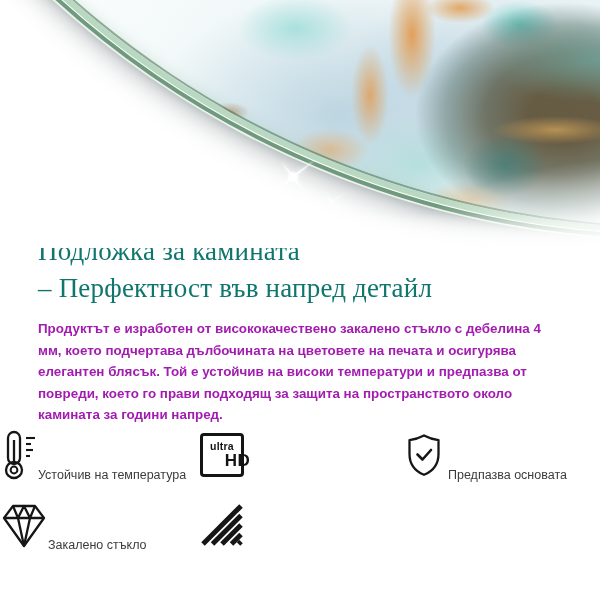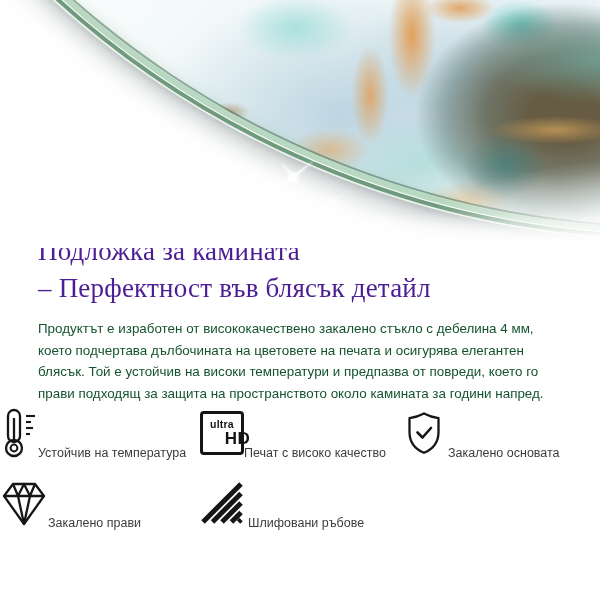--- a/index.html
+++ b/index.html
@@ -65,27 +65,27 @@
     position:absolute;width:12px;height:12px;left:-6px;top:-6px;border-radius:50%;
     background:radial-gradient(circle,#fff 0 30%,rgba(255,255,255,.6) 55%,transparent 75%);
   }
   .sparkle.small{left:332px;top:202px;opacity:.55;transform:scale(.6);}
 
   
   .content{padding:0 38px;}
   .page-title{
     margin:-15px 0 8px;
     font-family:"Liberation Serif","DejaVu Serif",serif;
-    font-weight:400;font-size:27px;line-height:37px;color:#4c1d95;
+    font-weight:400;font-size:27px;line-height:37px;color:#0f766e;
     letter-spacing:.2px;
   }
   .page-title span{display:block;}
   .intro{
     margin:11px 0 0;max-width:528px;
-    font-size:13.4px;line-height:21.6px;color:#14532d;
+    font-size:13.4px;line-height:21.6px;color:#a21caf;font-weight:bold;
   }
 
   
   .features{
     margin-top:2px;width:600px;
     display:grid;grid-template-columns:repeat(3,1fr);row-gap:16px;
   }
   .feature{display:flex;flex-direction:row;align-items:flex-end;}
   .icon-wrap{height:54px;display:flex;align-items:center;justify-content:center;}
   .feature-label{margin-top:4px;font-size:12.5px;line-height:14px;color:#3c3c3c;}
@@ -114,21 +114,21 @@
   <div class="sparkle small">
     <div class="ray1"></div>
       <div class="ray2"></div>
       <div class="core"></div>
   </div>
 </div>
 
 <div class="content">
   <h1 class="page-title">
     <span>Подложка за камината</span>
-    <span>– Перфектност във блясък детайл</span>
+    <span>– Перфектност във напред детайл</span>
   </h1>
   <p class="intro">Продуктът е изработен от висококачествено закалено стъкло с дебелина 4 мм, което подчертава дълбочината на цветовете на печата и осигурява елегантен блясък. Той е устойчив на високи температури и предпазва от повреди, което го прави подходящ за защита на пространството около камината за години напред.</p>
 </div>
 
 <div class="features">
 
   <div class="feature">
     <div class="icon-wrap">
       <svg class="ico" width="38" height="50" viewBox="0 0 38 50">
         <rect x="8" y="2" width="12" height="32" rx="6"></rect>
@@ -144,52 +144,50 @@
     <div class="feature-label">Устойчив на температура</div>
   </div>
 
   <div class="feature">
     <div class="icon-wrap">
       <div class="uhd-box">
         <span class="uhd-top">ultra</span>
         <span class="uhd-bottom">HD</span>
       </div>
     </div>
-    <div class="feature-label">Печат с високо качество</div>
   </div>
 
   <div class="feature">
     <div class="icon-wrap">
       <svg class="ico" width="48" height="48" viewBox="0 0 48 48" stroke-linejoin="round" stroke-width="2.5">
         <path d="M24,4.5 C28.7,7 34,8.6 38.5,9.2 L38.5,23 C38.5,33 32.6,40.3 24,43.8 C15.4,40.3 9.5,33 9.5,23 L9.5,9.2 C14,8.6 19.3,7 24,4.5 Z"></path>
         <path d="M17.5,23.5 L22.5,28.5 L31,19" stroke-linecap="round" stroke-width="2.6"></path>
       </svg>
     </div>
-    <div class="feature-label">Закалено основата</div>
+    <div class="feature-label">Предпазва основата</div>
   </div>
 
   <div class="feature">
     <div class="icon-wrap">
       <svg class="ico" width="48" height="46" viewBox="0 0 48 46" stroke-width="2.1" stroke-linejoin="round">
         <path d="M24,44 L4,16 L13,4 L35,4 L44,16 Z"></path>
         <line x1="4" y1="16" x2="44" y2="16"></line>
         <path d="M13,4 L18,16 L24,4 L30,16 L35,4"></path>
         <path d="M18,16 L24,44 M30,16 L24,44"></path>
       </svg>
     </div>
-    <div class="feature-label">Закалено прави</div>
+    <div class="feature-label">Закалено стъкло</div>
   </div>
 
   <div class="feature">
     <div class="icon-wrap">
       <svg width="48" height="48" viewBox="0 0 48 48" stroke="#161616" stroke-width="5" fill="none">
         <line x1="3" y1="43" x2="41" y2="5"></line>
         <line x1="12.5" y1="43" x2="41" y2="14.5"></line>
         <line x1="22" y1="43" x2="41" y2="24"></line>
         <line x1="31.5" y1="43" x2="41" y2="33.5"></line>
         <line x1="38.5" y1="43" x2="41" y2="40.5"></line>
       </svg>
     </div>
-    <div class="feature-label">Шлифовани ръбове</div>
   </div>
 
 
 </div>
 
 </body></html>

